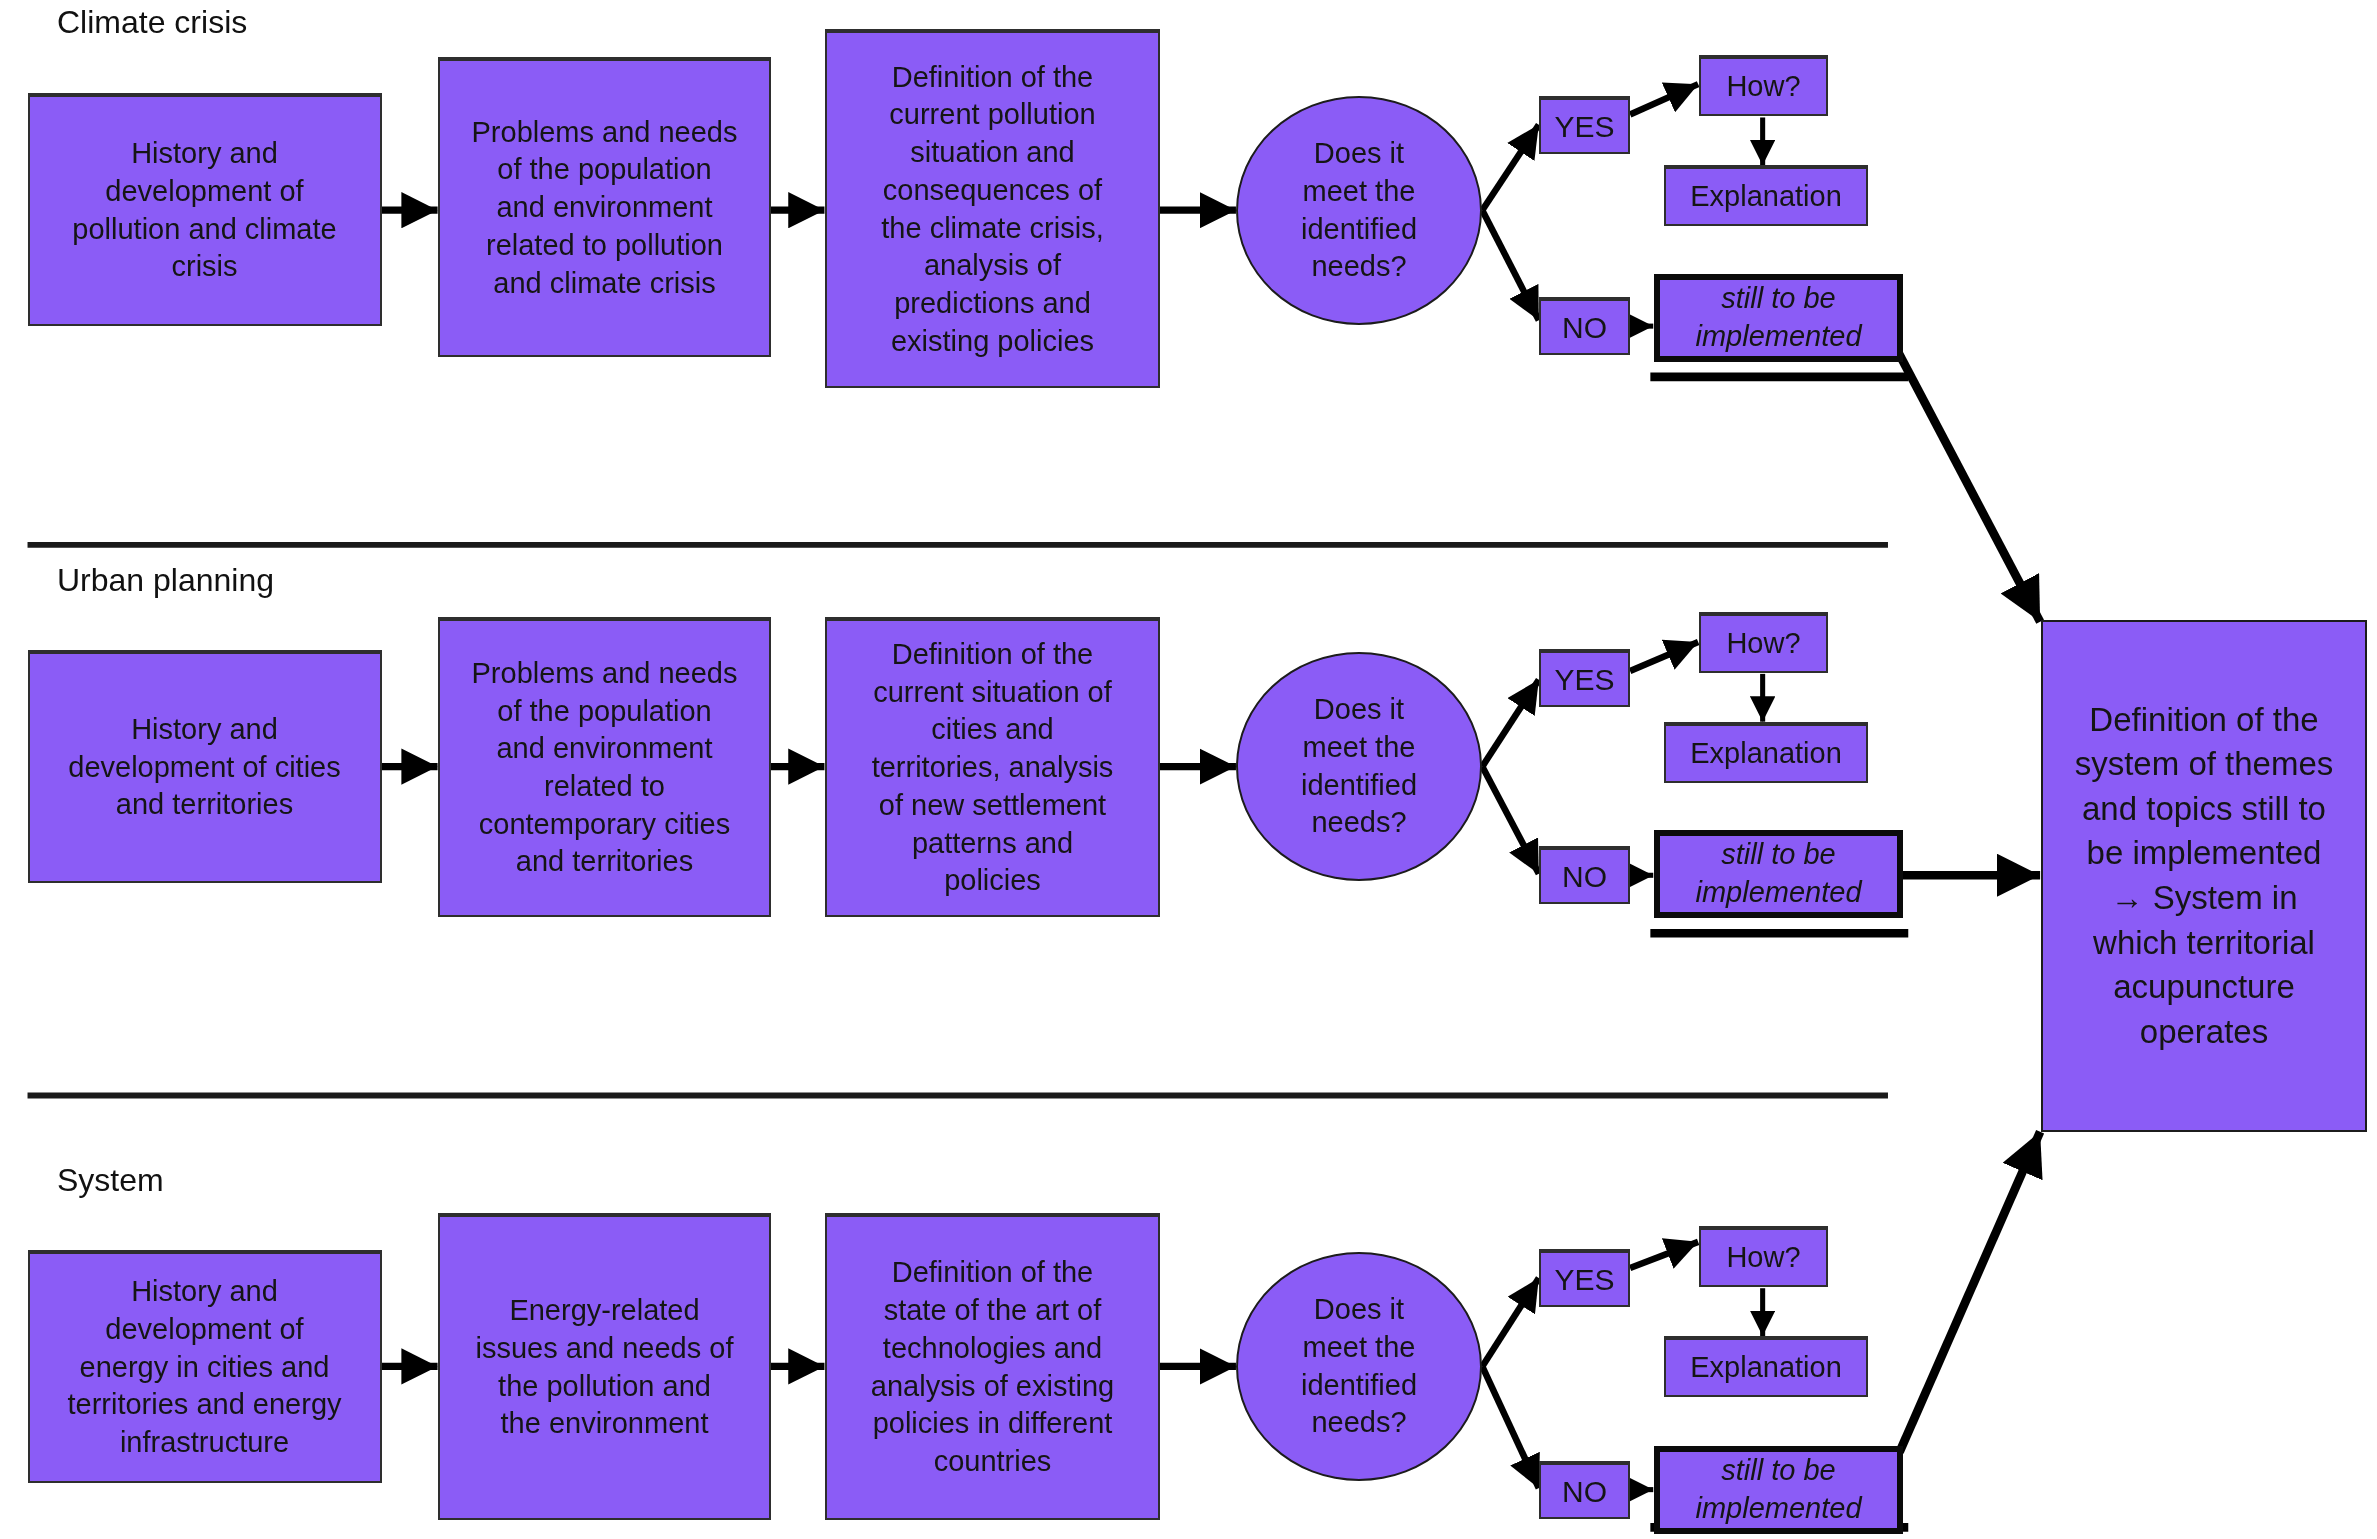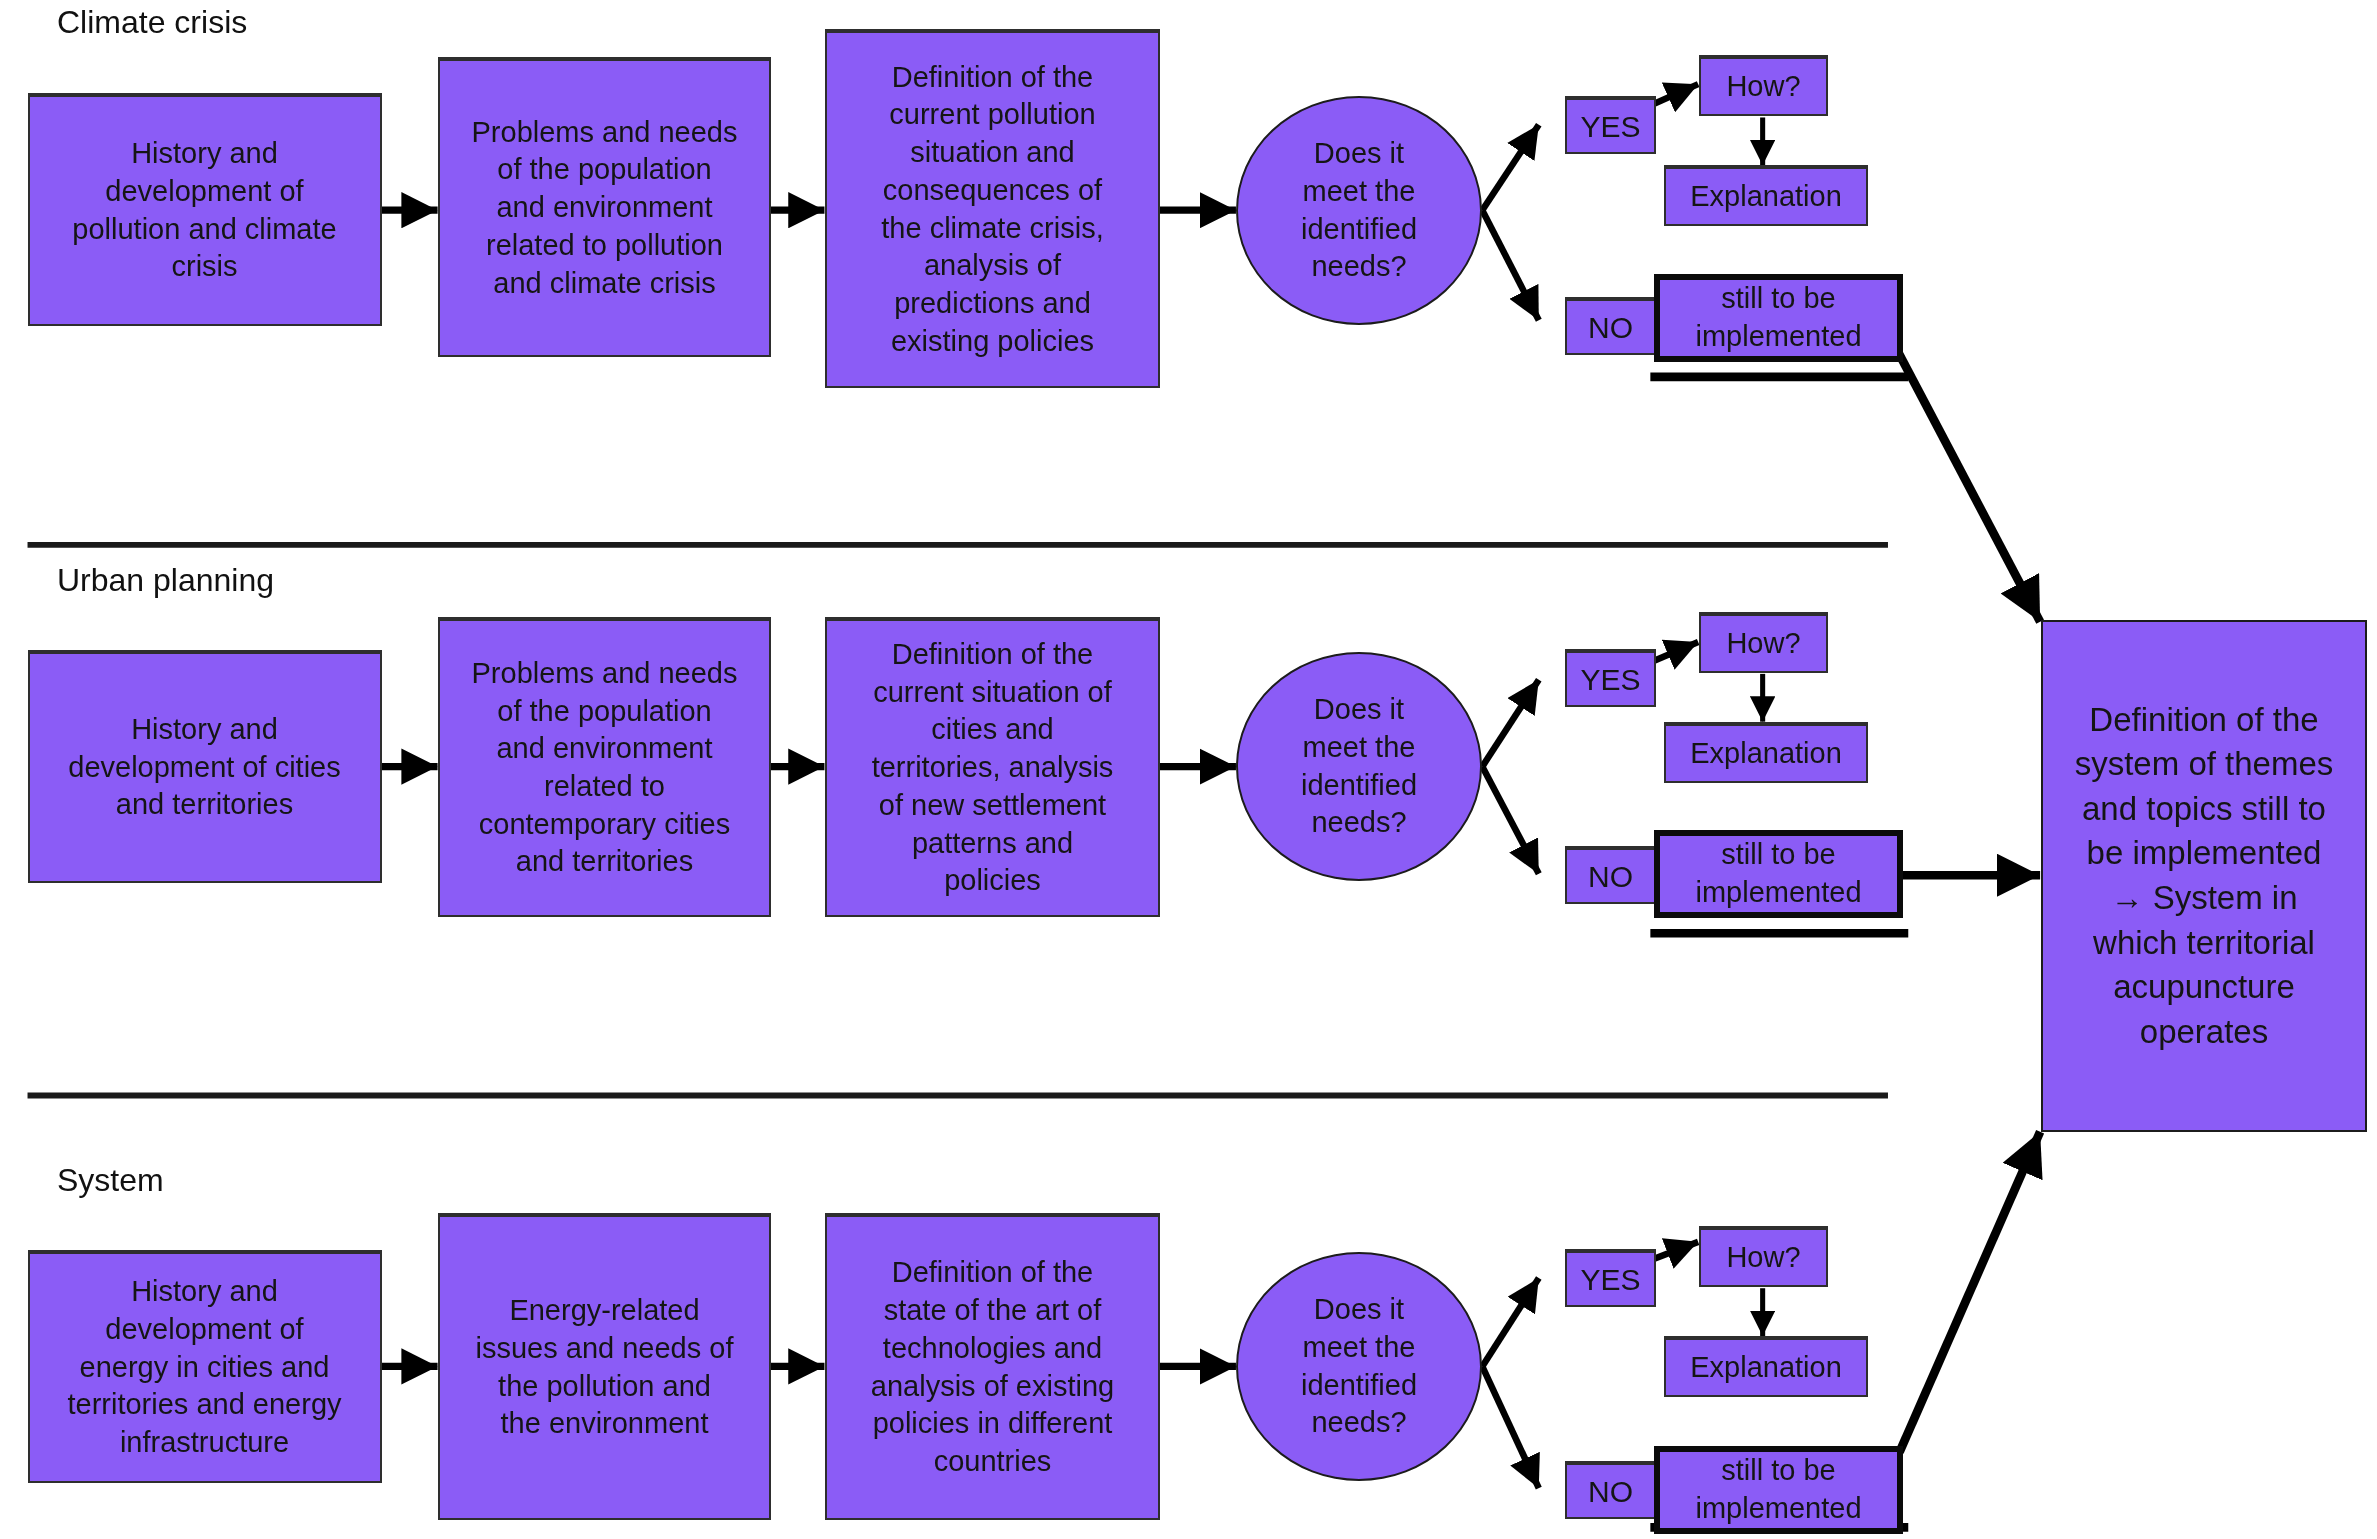--- a/index.html
+++ b/index.html
@@ -7,23 +7,23 @@
     position:relative;width:2377px;height:1539px;background:#ffffff;
     font-family:"Liberation Sans",sans-serif;color:#151515;overflow:hidden;
   }
   .connectors{position:absolute;left:0;top:0;width:2377px;height:1539px;}
   .box{
     position:absolute;background:#8b5cf6;border:2.9px solid #2e2e2e;border-top-width:4.3px;
     display:flex;align-items:center;justify-content:center;text-align:center;
     white-space:pre-line;font-size:29px;line-height:1.3;box-sizing:border-box;
     color:#151515;
   }
-  .box--thick{border:6.5px solid #0b0b0b;}
+  .box--thick{border:6.5px solid #0b0b0b;font-style:italic;}
   .ellipse{border-radius:50%;border:2.9px solid #1c1c1c;border-top-width:2.9px;}
-  .small{font-size:30px;margin-left:26px;}
+  .small{font-size:30px;}
   .bigbox{font-size:33px;line-height:1.35;border:2.9px solid #1c1c1c;border-top-width:2.9px;}
   .row-title{position:absolute;font-size:32px;color:#111111;}
 </style>
 </head>
 <body>
 
 <div class="canvas">
 
   <svg class="connectors" width="2377" height="1539" viewBox="0 0 3281 2124">
     <defs>

